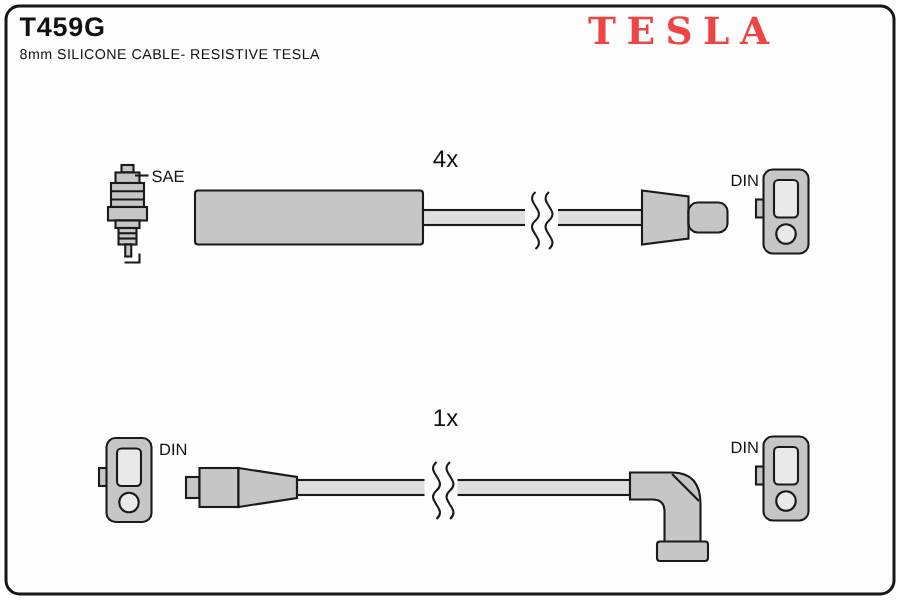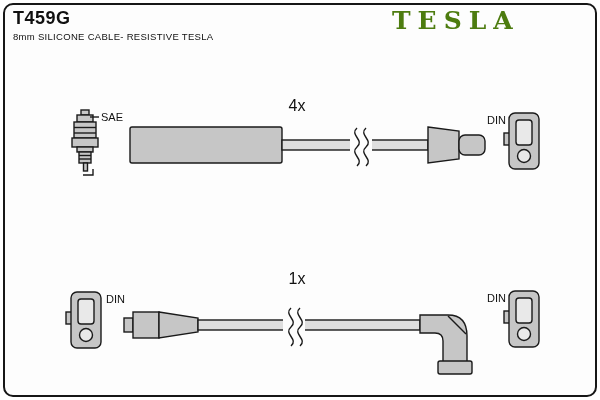--- a/index.html
+++ b/index.html
@@ -15,21 +15,21 @@
     position:absolute;left:13px;top:8px;
     font-size:18px;font-weight:bold;letter-spacing:.5px;
   }
   .hdr-sub{
     position:absolute;left:13px;top:31px;
     font-size:9.5px;letter-spacing:.3px;
   }
   .hdr-brand{
     position:absolute;left:392px;top:6px;
     font-family:"DejaVu Serif","Liberation Serif",serif;
-    font-size:25px;font-weight:bold;letter-spacing:7px;color:#4d7c0f;
+    font-size:25px;font-weight:bold;letter-spacing:7px;color:#ef4444;
   }
   svg{position:absolute;left:0;top:0;}
   text{font-family:"Liberation Sans",sans-serif;fill:#111;}
   .qty{font-size:16px;}
   .lbl{font-size:11px;}
 </style>
 </head>
 <body>
 
 <div class="card"></div>

